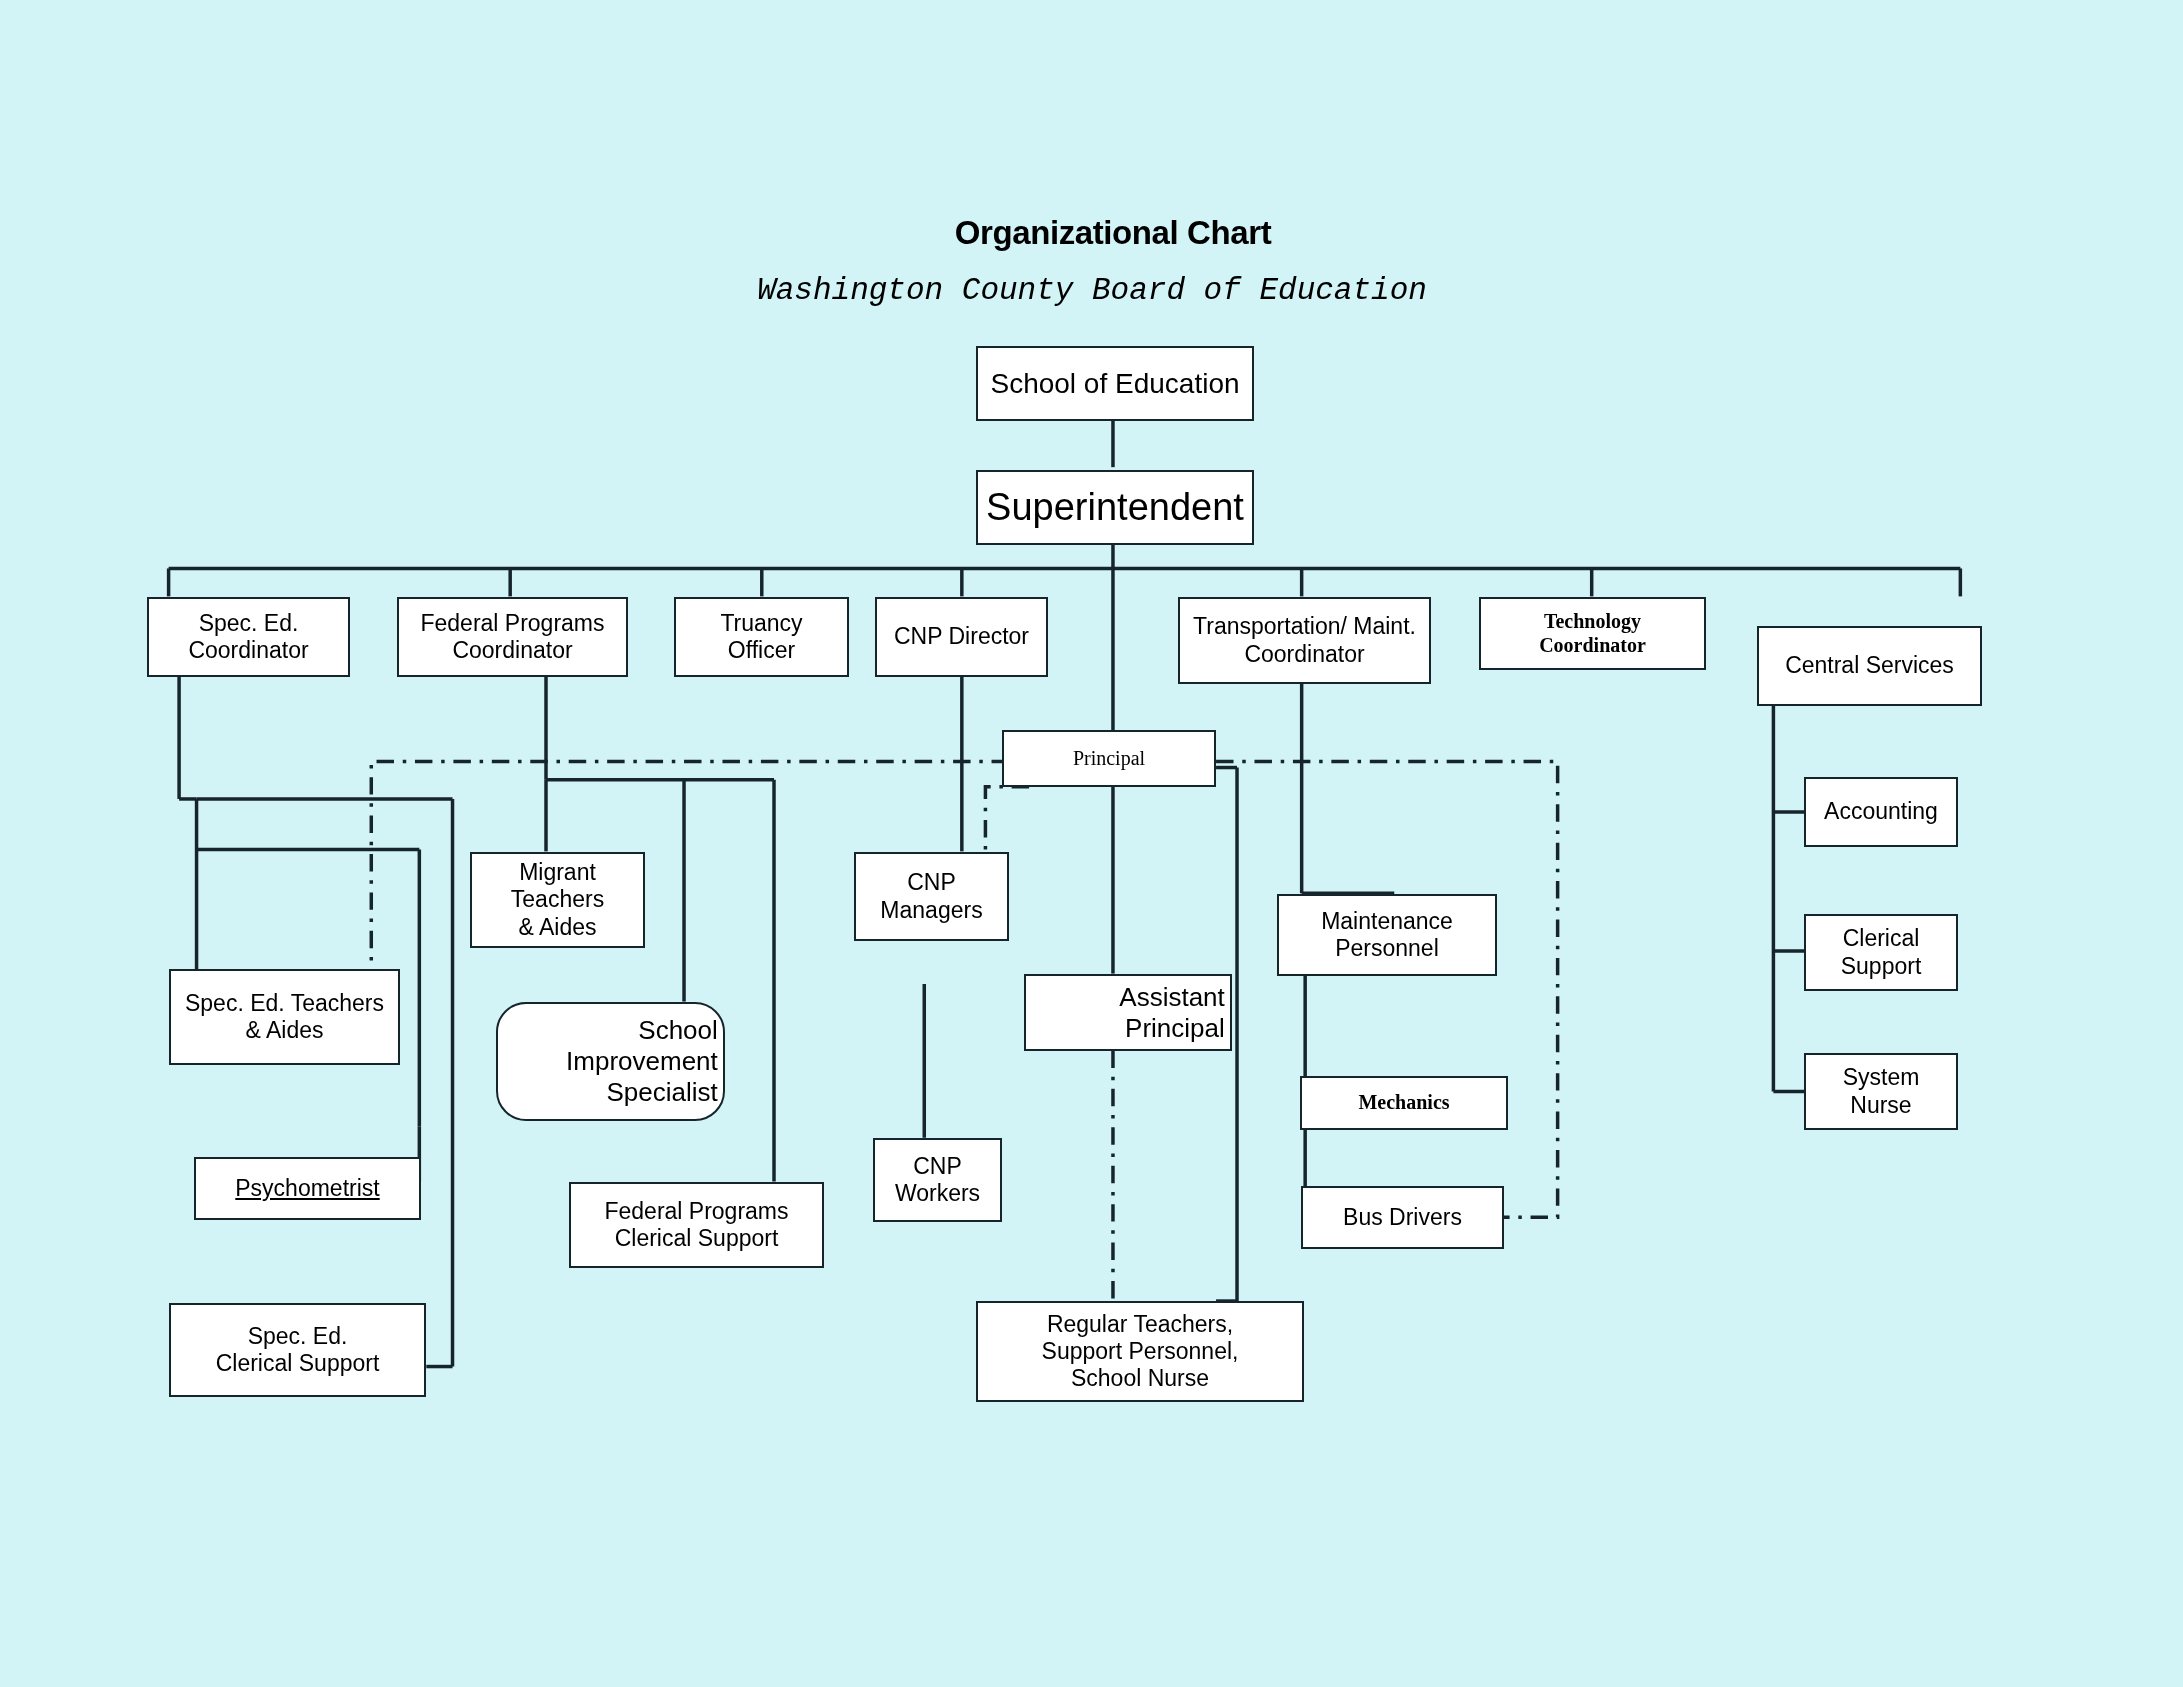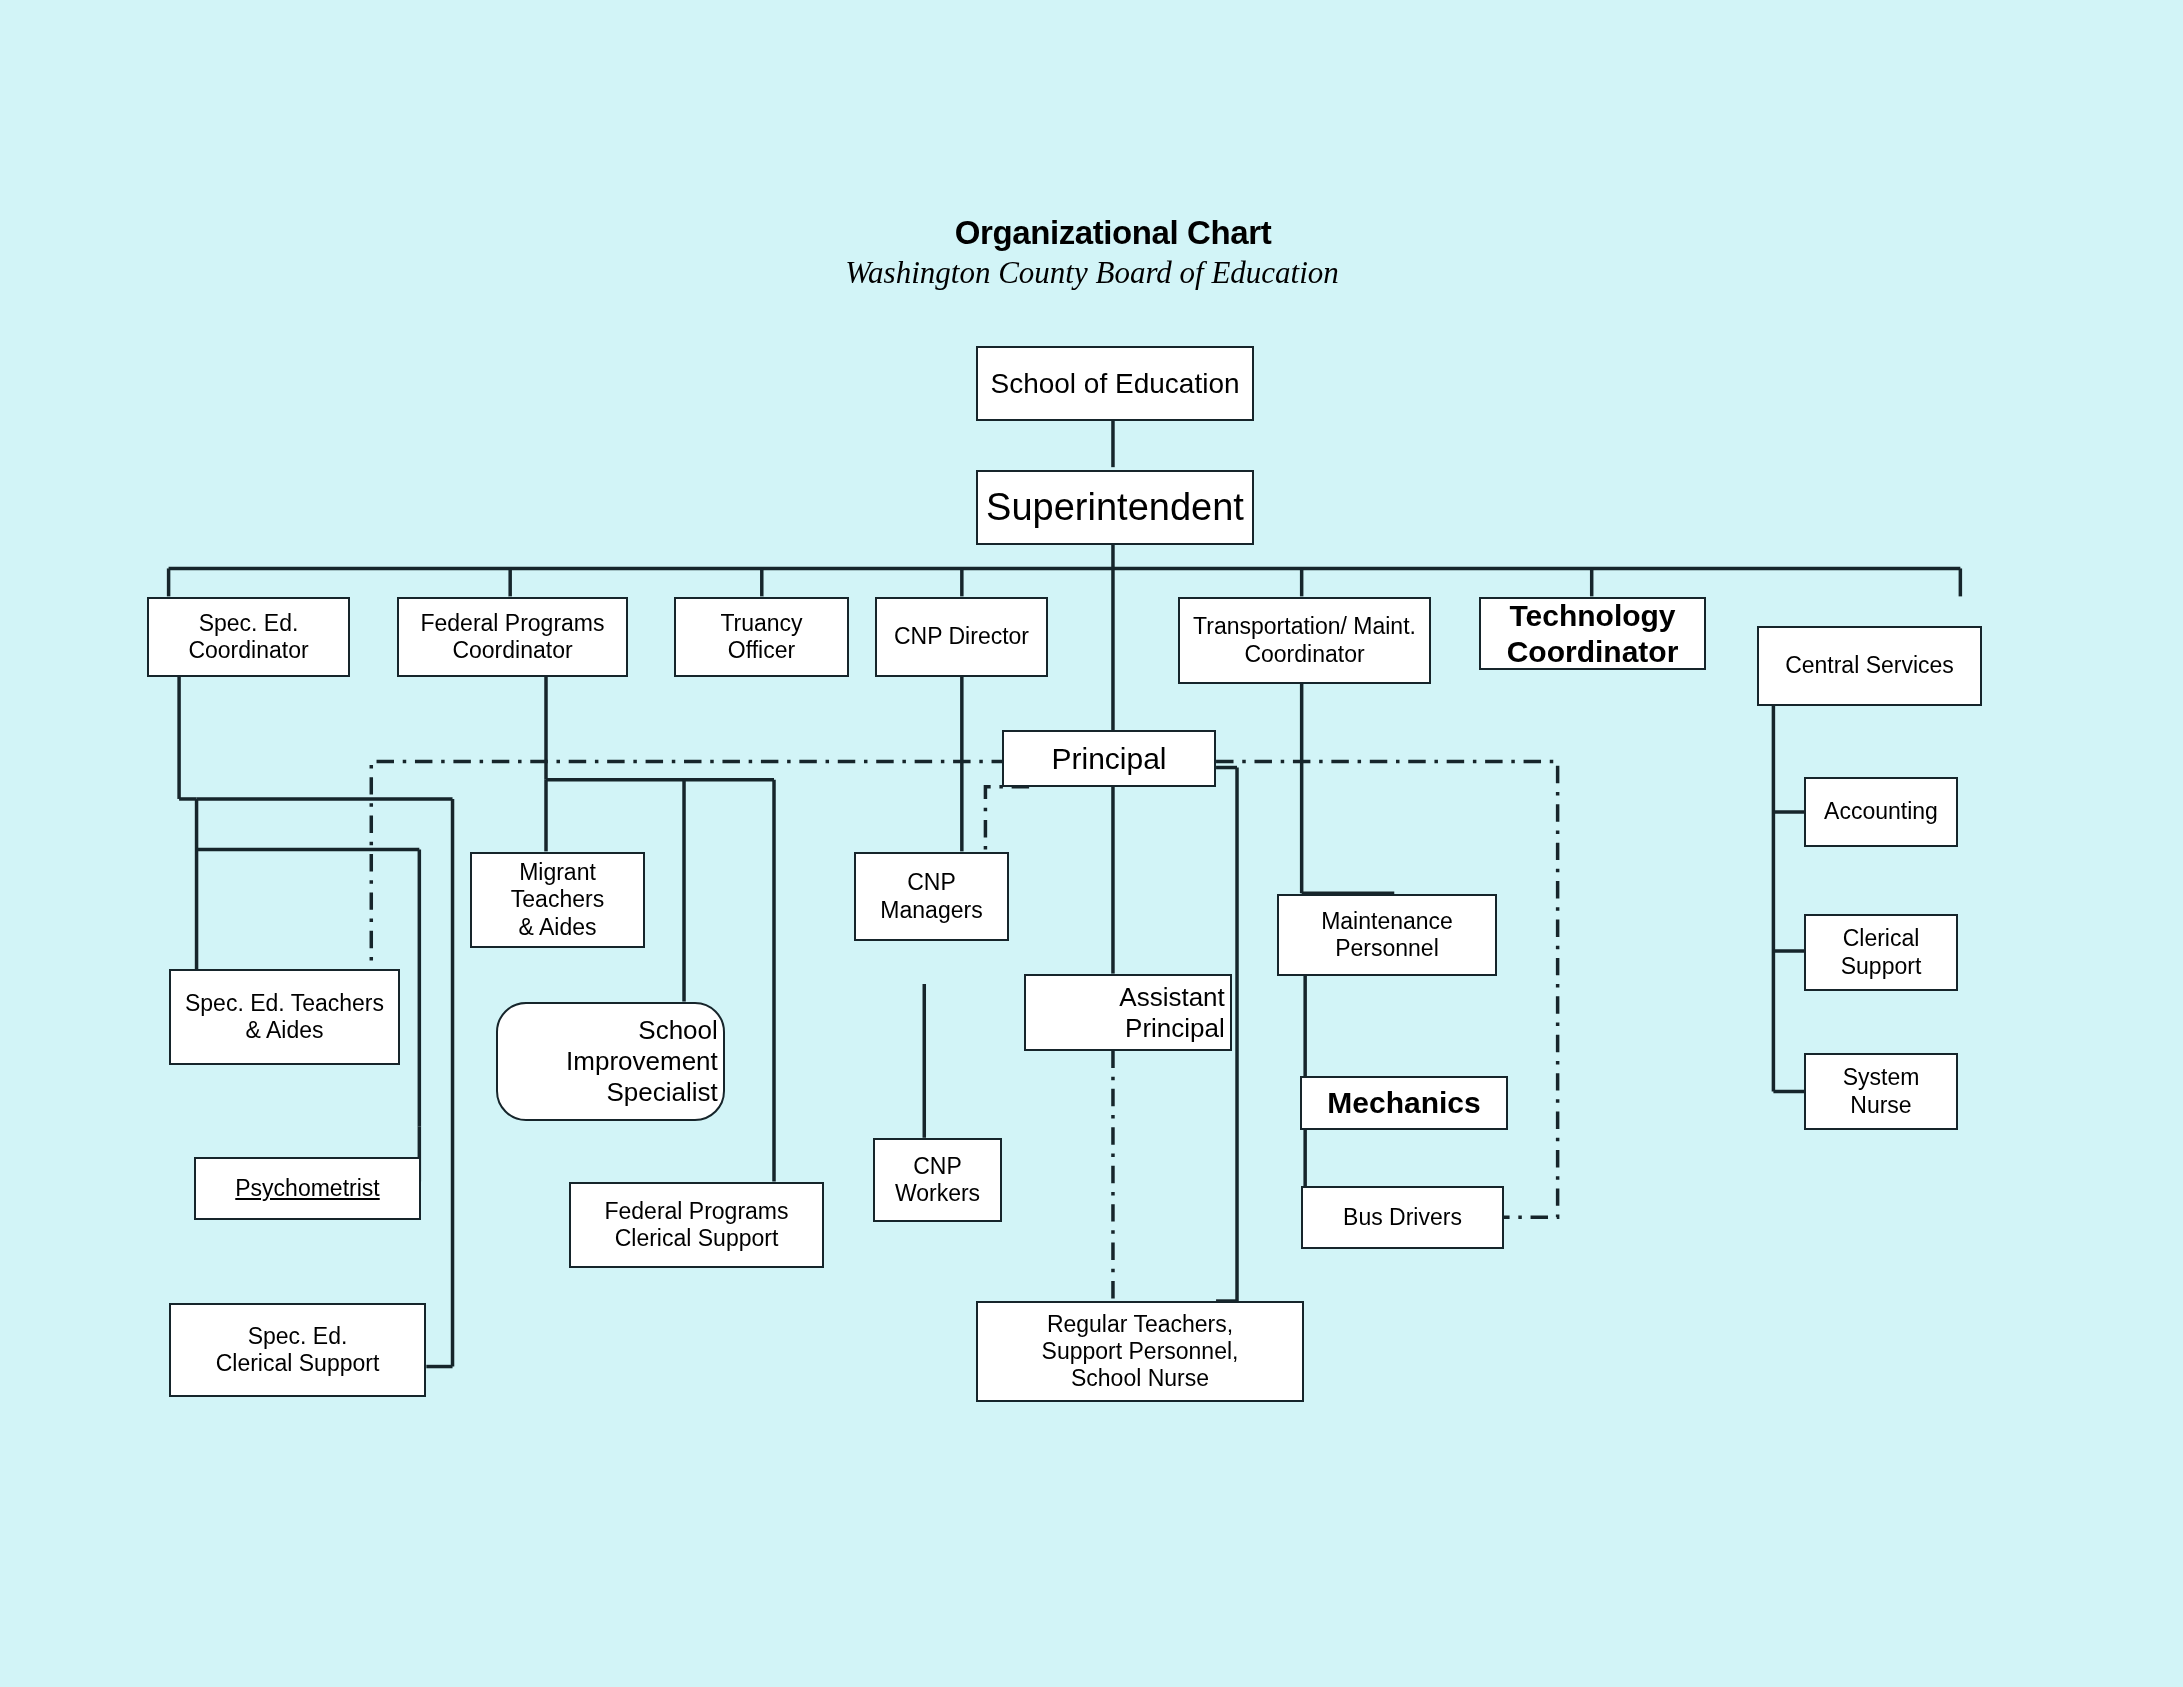--- a/index.html
+++ b/index.html
@@ -37,26 +37,26 @@
   .chart-title {
     font-family: "Liberation Sans", sans-serif;
     font-weight: bold;
     font-size: 33px;
     color: #000;
     letter-spacing: -0.4px;
     line-height: 1.15;
     padding-left: 42px;
   }
   .chart-subtitle {
-    font-family: Liberation Serif, serif;
+    font-family: Liberation Mono, monospace;
     font-style: italic;
     font-size: 31px;
     color: #000;
     line-height: 1.2;
-    margin-top: 2px;
+    margin-top: 20px;
   }
   .node {
     position: absolute;
     background: #ffffff;
     border: 2.6px solid #16252b;
     box-sizing: border-box;
     display: flex;
     align-items: center;
     justify-content: center;
     text-align: center;
@@ -64,21 +64,21 @@
     z-index: 5;
   }
   .node .label {
     width: 100%;
     padding: 0 5.2px;
     box-sizing: border-box;
     line-height: 1.18;
     white-space: pre-line;
   }
   .fs-26 { font-size: 23px; }
-  .fs-28 { font-size: 30px; }
+  .fs-28 { font-size: 20px; font-family: Liberation Serif, serif; }
   .fs-30 { font-size: 26px; text-align: right; }
   .fs-32 { font-size: 28px; }
   .fs-34 { font-size: 38px; }
   .semi { font-weight: bold; }
 </style>
 </head>
 <body style="background: rgb(210, 244, 247);">
 
 <div id="chart-root">
 

